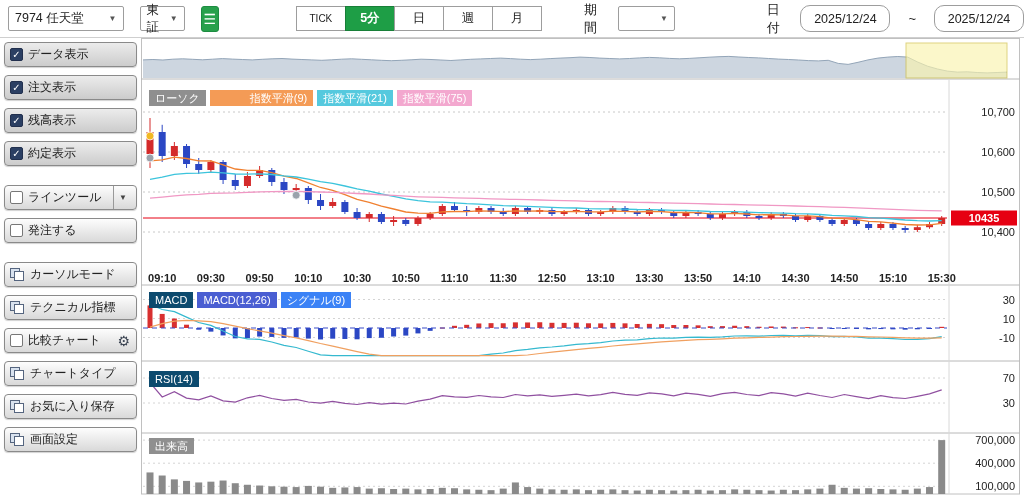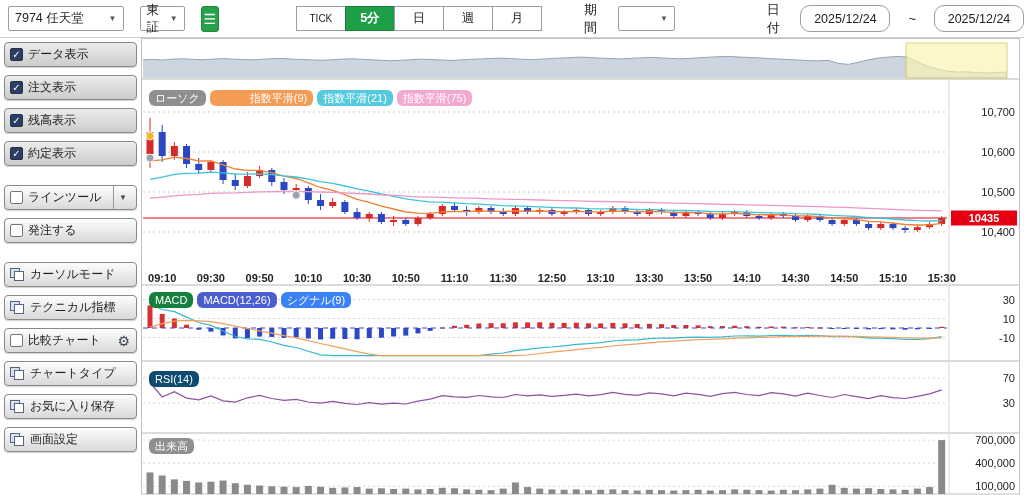--- a/index.html
+++ b/index.html
@@ -38,21 +38,21 @@
   .win-icon::before{content:"";position:absolute;left:0;top:0;width:8px;height:8px;border:1.5px solid #55657f;background:#d8e2ef}
   .win-icon::after{content:"";position:absolute;left:4px;top:3px;width:8px;height:8px;border:1.5px solid #55657f;background:#fff}
   .dd-tail{margin-left:auto;border-left:1px solid #999;width:18px;height:100%;display:flex;
            align-items:center;justify-content:center;font-size:8px;color:#444}
   .gear{margin-left:auto;margin-right:2px;font-size:14px;color:#3b4452}
   
   .chart-region{position:absolute;left:141px;top:38px;width:883px;height:457px}
   .chart-region svg{position:absolute;left:0;top:0}
   svg text{font-family:"Liberation Sans",sans-serif}
   .chips{position:absolute;left:8px;display:flex;gap:4px;z-index:5}
-  .chip{font-size:11px;color:#fff;padding:1px 6px;border-radius:6px;line-height:14px;white-space:nowrap}
+  .chip{font-size:11px;color:#fff;padding:1px 6px;border-radius:0;line-height:14px;white-space:nowrap}
 </style>
 </head>
 <body>
 
 <div class="topbar">
   <div class="dd" style="width:164px">
     <span>7974 任天堂</span>
     <span class="arr">▼</span>
   </div>
   <div class="dd" style="width:60px">
@@ -465,21 +465,21 @@
       <rect x="785.02" y="449.07" width="7" height="6.930000000000007" fill="#8a8a8a"></rect>
       <rect x="797.1999999999999" y="402.1" width="7" height="53.89999999999998" fill="#8a8a8a"></rect>
     </svg>
   <div class="chips" id="chips-price" style="top:52px">
       <span class="chip" style="background: rgb(143, 143, 143);">ローソク</span>
       <span class="chip" style="background: rgb(244, 155, 86); padding-left: 40px;">指数平滑(9)</span>
       <span class="chip" style="background: rgb(85, 201, 222);">指数平滑(21)</span>
       <span class="chip" style="background: rgb(243, 168, 207);">指数平滑(75)</span>
     </div>
   <div class="chips" id="chips-macd" style="top:254px">
-      <span class="chip" style="background: #15803d;">MACD</span>
+      <span class="chip" style="background: #0c4a6e;">MACD</span>
       <span class="chip" style="background: rgb(74, 94, 210);">MACD(12,26)</span>
       <span class="chip" style="background: #3b82f6;">シグナル(9)</span>
     </div>
   <div class="chips" id="chips-rsi" style="top:333px">
       <span class="chip" style="background: #0c4a6e;">RSI(14)</span>
     </div>
   <div class="chips" id="chips-vol" style="top:400px">
       <span class="chip" style="background: rgb(143, 143, 143);">出来高</span>
     </div>
 </div>

